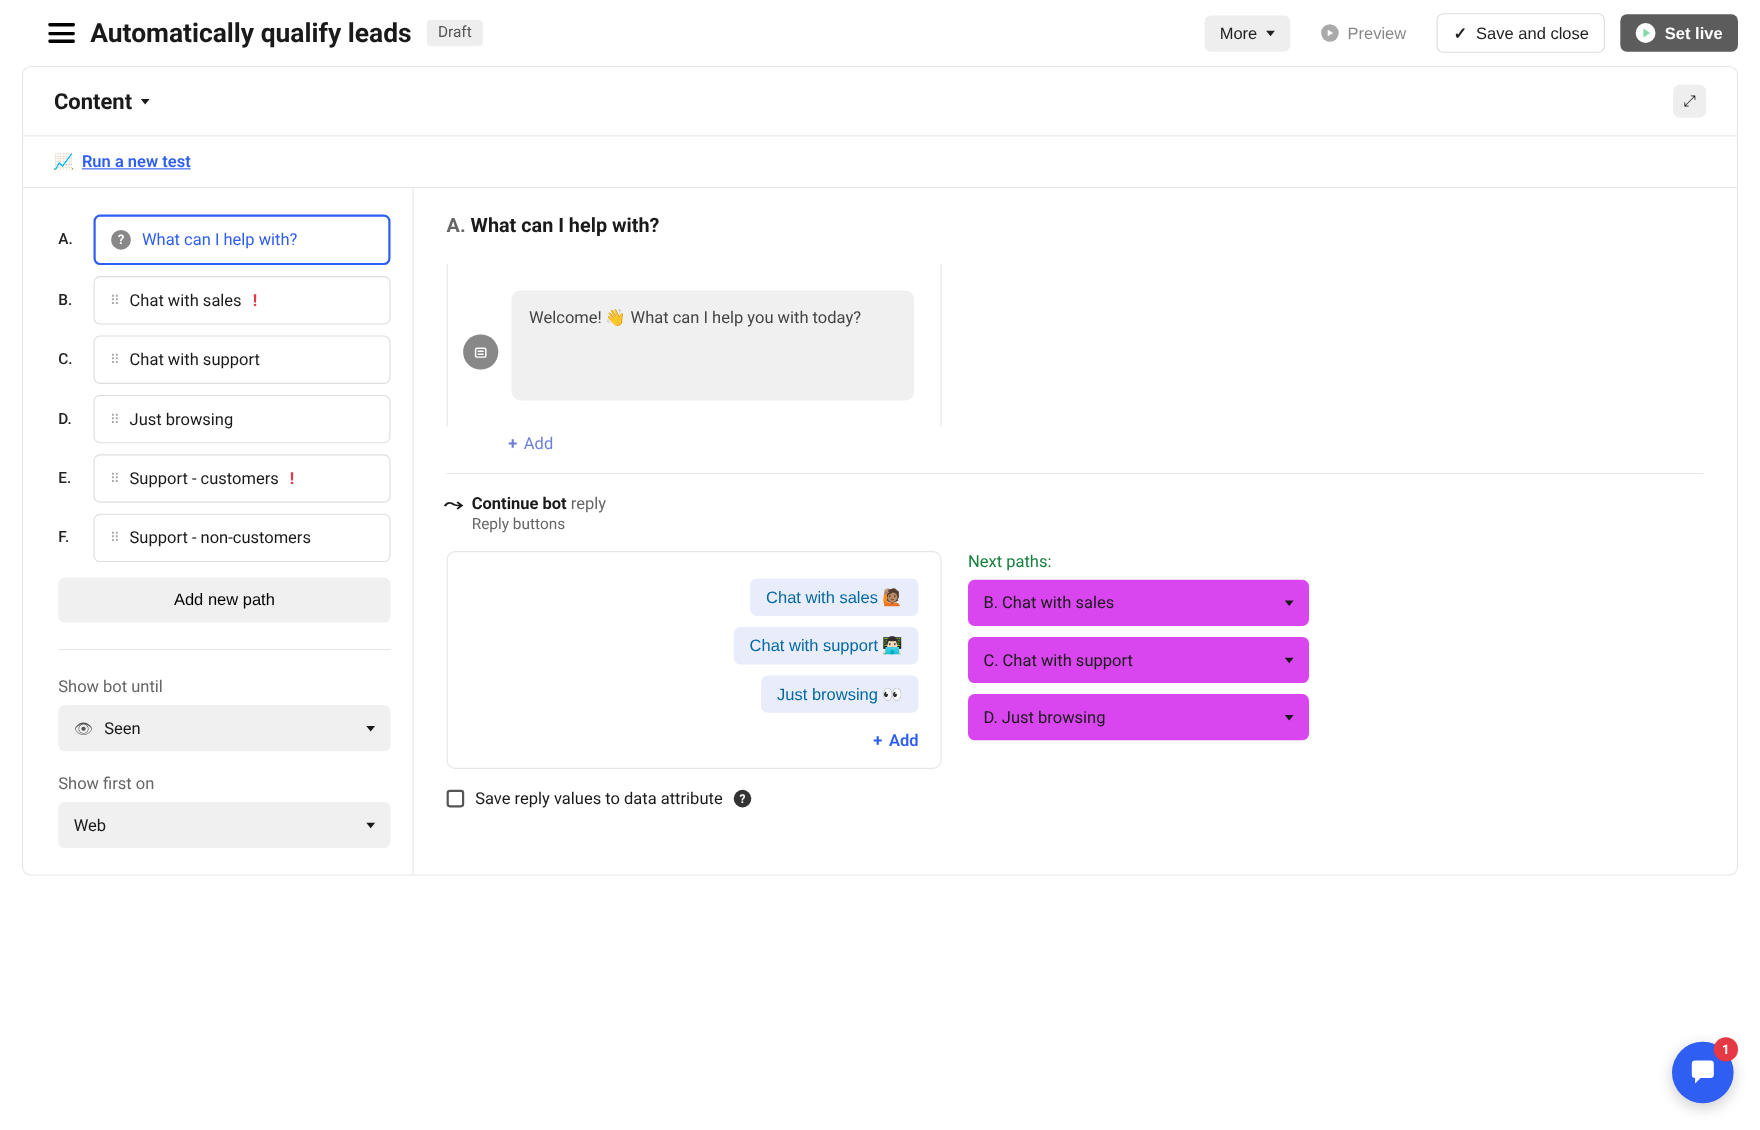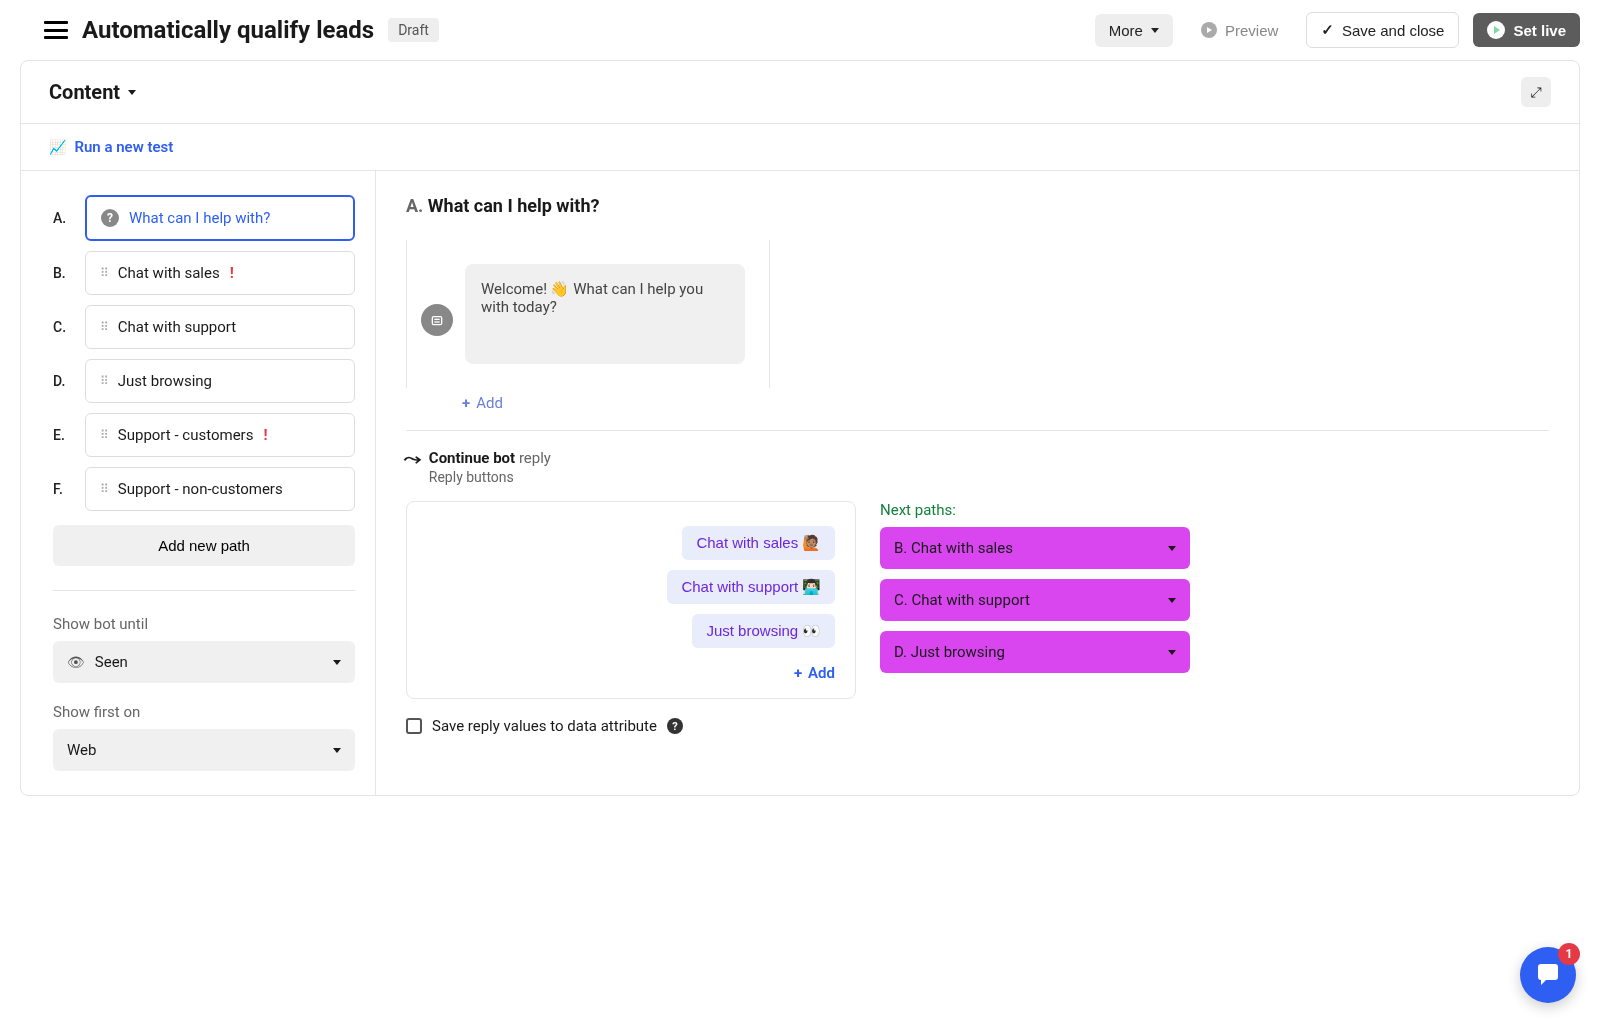--- a/index.html
+++ b/index.html
@@ -19,54 +19,54 @@
 .play-icon { width: 16px; height: 16px; border-radius: 50%; background: #aaa; display: inline-flex; align-items: center; justify-content: center; }
 .play-icon::after { content: ""; width: 0; height: 0; border-left: 5px solid #fff; border-top: 3px solid transparent; border-bottom: 3px solid transparent; margin-left: 2px; }
 .play-icon-white { width: 18px; height: 18px; border-radius: 50%; background: #fff; display: inline-flex; align-items: center; justify-content: center; }
 .play-icon-white::after { content: ""; width: 0; height: 0; border-left: 6px solid #6cd49a; border-top: 4px solid transparent; border-bottom: 4px solid transparent; margin-left: 2px; }
 .check-icon::before { content: "✓"; font-weight: 700; }
 .card { border: 1px solid #e5e5e5; border-radius: 8px; margin: 0 20px 20px; background: #fff; }
 .card-head { display: flex; align-items: center; justify-content: space-between; padding: 16px 28px; }
 .section-title { font-size: 20px; font-weight: 700; display: inline-flex; align-items: center; gap: 8px; }
 .expand-btn { width: 30px; height: 30px; border-radius: 6px; background: #eee; display: flex; align-items: center; justify-content: center; cursor: pointer; font-size: 14px; }
 .test-row { border-top: 1px solid #e5e5e5; border-bottom: 1px solid #e5e5e5; padding: 14px 28px; }
-.test-link { color: #2e5ef2; font-weight: 600; display: inline-flex; align-items: center; gap: 8px; cursor: pointer; font-size: 15px; }
+.test-link { color: #2e5ef2; font-weight: 600; display: inline-flex; align-items: center; gap: 8px; cursor: pointer; font-size: 15px; text-decoration: underline; }
 .test-icon::before { content: "📈"; font-size: 14px; filter: hue-rotate(200deg) saturate(3); }
 .main { display: flex; }
 .sidebar { width: 355px; border-right: 1px solid #e5e5e5; padding: 24px 20px 24px 32px; }
 .path-list { display: flex; flex-direction: column; gap: 10px; }
 .path-row { display: flex; align-items: center; gap: 12px; }
 .path-letter { width: 20px; font-size: 14px; color: #222; font-weight: 500; }
 .path-item { flex: 1; border: 1px solid #ddd; border-radius: 6px; padding: 12px 14px; display: flex; align-items: center; gap: 10px; font-size: 15px; cursor: pointer; background: #fff; }
 .path-item.active { border: 2px solid #2e5ef2; color: #2e5ef2; }
 .drag-handle { color: #aaa; font-size: 12px; letter-spacing: -1px; }
 .q-icon { width: 18px; height: 18px; border-radius: 50%; background: #888; color: #fff; display: inline-flex; align-items: center; justify-content: center; font-size: 12px; font-weight: 700; }
 .warn { color: #e63946; font-weight: 700; }
 .add-path-btn { margin-top: 14px; width: 100%; background: #f0f0f0; border: none; padding: 12px; border-radius: 6px; font-size: 15px; font-weight: 500; cursor: pointer; }
 .divider { border-top: 1px solid #e5e5e5; margin: 24px 0; }
 .field-label { color: #666; font-size: 15px; margin-bottom: 8px; }
 .select { width: 100%; background: #f0f0f0; border: none; border-radius: 6px; padding: 12px 14px; display: flex; align-items: center; justify-content: space-between; font-size: 15px; cursor: pointer; }
 .eye-icon::before { content: "👁"; font-size: 14px; color: #555; }
 .content { flex: 1; padding: 24px 30px; }
 .content-title { font-size: 18px; font-weight: 700; margin-bottom: 24px; }
 .content-title .letter { color: #666; }
-.msg-block { border-left: 1px solid #e5e5e5; border-right: 1px solid #e5e5e5; width: 364px; padding: 24px 24px 24px 14px; display: flex; gap: 12px; }
+.msg-block { border-left: 1px solid #e5e5e5; border-right: 1px solid #e5e5e5; width: 450px; padding: 24px 24px 24px 14px; display: flex; gap: 12px; }
 .bot-avatar { width: 32px; height: 32px; border-radius: 50%; background: #888; color: #fff; display: flex; align-items: center; justify-content: center; font-size: 16px; align-self: flex-end; margin-bottom: 28px; }
 .msg-bubble { background: #f0f0f0; border-radius: 8px; padding: 16px; font-size: 15px; color: #444; flex: 1; min-height: 100px; }
 .add-link { color: #6b7fd9; font-size: 15px; cursor: pointer; display: inline-flex; align-items: center; gap: 6px; margin-left: 56px; margin-top: 6px; }
 .add-link-blue { color: #2e5ef2; font-weight: 600; }
 .plus::before { content: "+"; font-weight: 700; }
 .continue-row { border-top: 1px solid #e5e5e5; margin-top: 18px; padding-top: 18px; display: flex; gap: 10px; align-items: flex-start; }
 .arrow-icon::before { content: "⤳"; font-size: 16px; font-weight: 700; transform: scaleX(1.4); display: inline-block; }
 .continue-text { font-size: 15px; }
 .continue-text .bold { font-weight: 700; }
 .continue-sub { color: #666; margin-top: 2px; }
 .reply-section { display: flex; gap: 24px; margin-top: 16px; }
 .reply-box { border: 1px solid #e5e5e5; border-radius: 8px; width: 450px; padding: 24px 20px 16px; display: flex; flex-direction: column; align-items: flex-end; gap: 10px; }
-.reply-btn { background: #e8ecfb; color: #6d28d9; padding: 8px 14px; border-radius: 6px; font-size: 15px; border: none; cursor: pointer; }
+.reply-btn { background: #e8ecfb; color: #0369a1; padding: 8px 14px; border-radius: 6px; font-size: 15px; border: none; cursor: pointer; }
 .next-paths { flex: 1; max-width: 310px; }
 .next-label { color: #15803d; font-size: 15px; margin-bottom: 8px; }
 .next-item { background: #d946ef; border-radius: 6px; padding: 12px 14px; display: flex; align-items: center; justify-content: space-between; font-size: 15px; margin-bottom: 10px; cursor: pointer; }
 .save-attr-row { display: flex; align-items: center; gap: 10px; margin-top: 18px; font-size: 15px; }
 .checkbox { width: 16px; height: 16px; border: 2px solid #555; border-radius: 3px; cursor: pointer; display: inline-block; }
 .help-icon { width: 16px; height: 16px; border-radius: 50%; background: #333; color: #fff; display: inline-flex; align-items: center; justify-content: center; font-size: 11px; font-weight: 700; }
 .chat-widget { position: fixed; bottom: 24px; right: 24px; width: 56px; height: 56px; border-radius: 50%; background: #2e5ef2; display: flex; align-items: center; justify-content: center; cursor: pointer; box-shadow: 0 4px 14px rgba(0,0,0,0.2); }
 .chat-widget svg { width: 28px; height: 28px; }
 .chat-badge { position: absolute; top: -4px; right: -4px; width: 22px; height: 22px; border-radius: 50%; background: #e63946; color: #fff; font-size: 12px; font-weight: 700; display: flex; align-items: center; justify-content: center; }
 </style>

